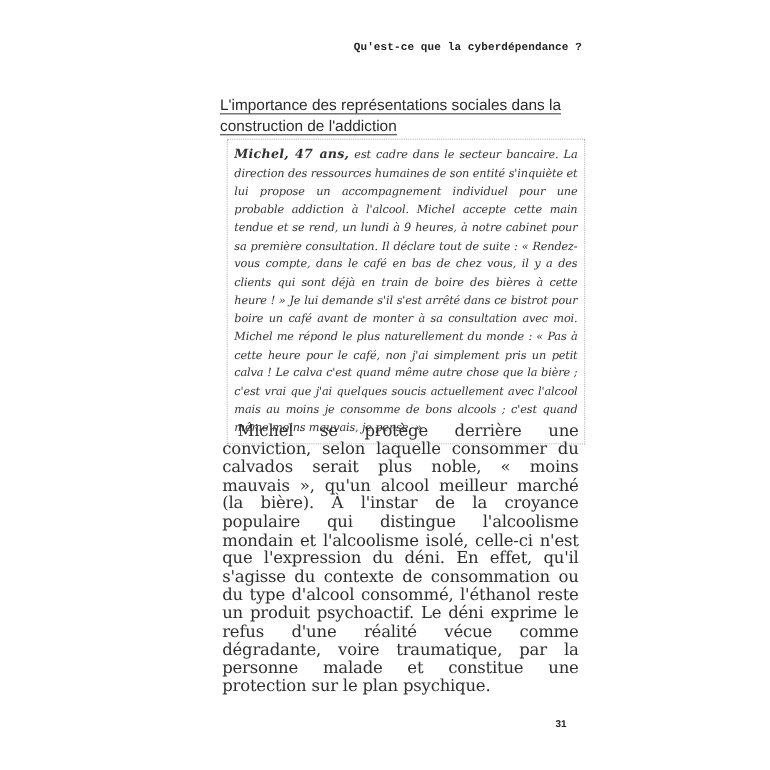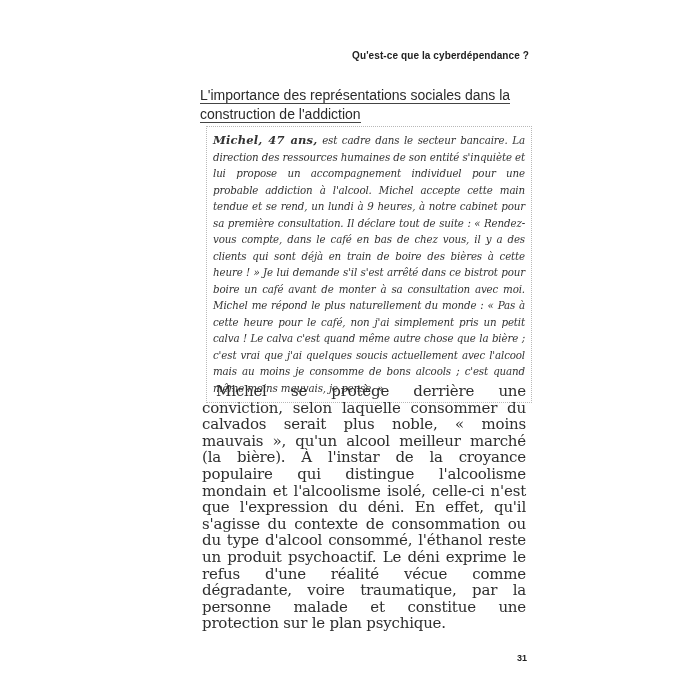--- a/index.html
+++ b/index.html
@@ -9,23 +9,23 @@
     }
     body {
       width: 700px;
       height: 700px;
       position: relative;
       overflow: hidden;
       color: #2a2a2a;
     }
     .running-head {
       position: absolute;
-      top: 50px;
+      top: 38px;
       right: 171px;
-      font-family: Liberation Sans, sans-serif;
+      font-family: Liberation Mono, monospace;
       font-weight: bold;
       font-size: 10px;
       color: #222;
       letter-spacing: 0.1px;
     }
     .section-title {
       position: absolute;
       top: 86px;
       left: 200px;
       width: 330px;
@@ -79,21 +79,20 @@
       text-indent: 14px;
     }
     .page-number {
       position: absolute;
       top: 653px;
       left: 505px;
       font-family: "Liberation Sans", sans-serif;
       font-weight: bold;
       font-size: 9px;
       color: #222;
-      margin-left: 12px;
     }
   </style>
 </head>
 <body>
 
 <div class="running-head">Qu'est-ce que la cyberdépendance ?</div>
 
 <h2 class="section-title"><span>L'importance des représentations sociales dans la construction de l'addiction</span></h2>
 
 <div class="case-box"><span class="name">Michel, 47 ans,</span><span> est cadre dans le secteur bancaire. La direction des ressources humaines de son entité s'inquiète et lui propose un accompagnement individuel pour une probable addiction à l'alcool. Michel accepte cette main tendue et se rend, un lundi à 9 heures, à notre cabinet pour sa première consultation. Il déclare tout de suite : « Rendez-vous compte, dans le café en bas de chez vous, il y a des clients qui sont déjà en train de boire des bières à cette heure ! » Je lui demande s'il s'est arrêté dans ce bistrot pour boire un café avant de monter à sa consultation avec moi. Michel me répond le plus naturellement du monde : « Pas à cette heure pour le café, non j'ai simplement pris un petit calva ! Le calva c'est quand même autre chose que la bière ; c'est vrai que j'ai quelques soucis actuellement avec l'alcool mais au moins je consomme de bons alcools ; c'est quand même moins mauvais, je pense. »</span></div>

